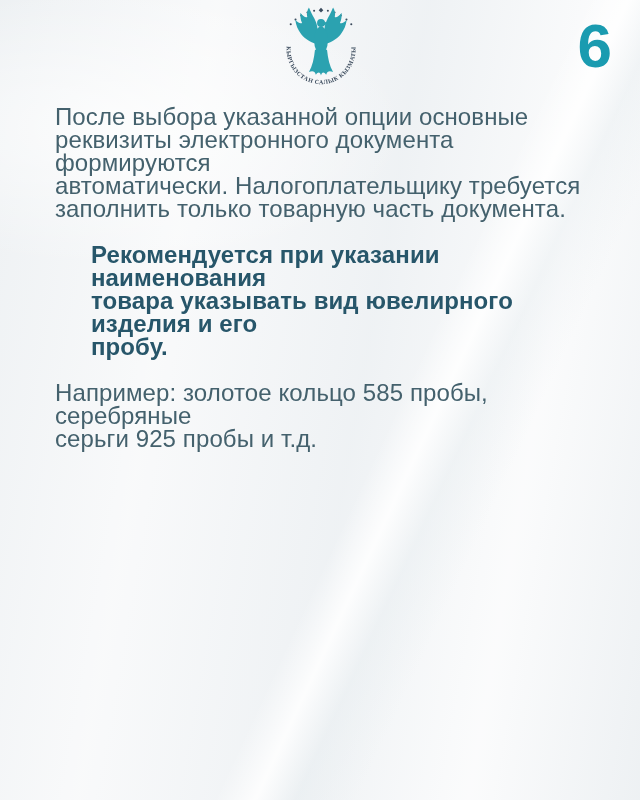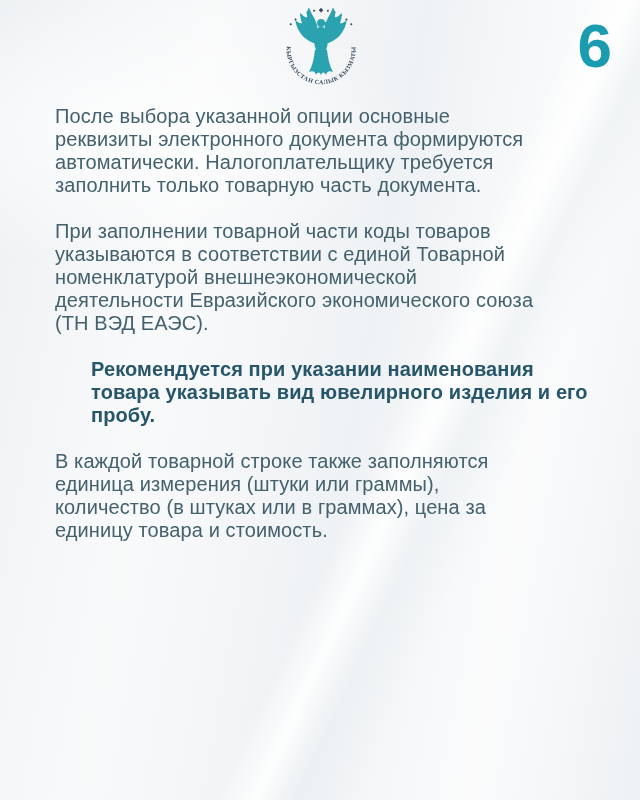--- a/index.html
+++ b/index.html
@@ -38,21 +38,21 @@
   .page-number{
     position:absolute; top:12px; right:28px;
     color:var(--accent);
     font-size:62px; font-weight:700; line-height:68px;
   }
   .content{
     position:absolute; top:105px; left:55px; right:48px;
   }
   .content p{
     color:var(--body-text);
-    font-size:20px; line-height:23px;
+    font-size:24px; line-height:23px;
     margin-bottom:23px;
     white-space:pre-line;
     letter-spacing:0.1px;
   }
   .content p.bold{
     color:var(--bold-text);
     font-weight:700;
     margin-left:36px;
   }
 </style>
@@ -110,25 +110,18 @@
   </div>
 
   <div class="page-number">6</div>
 </div>
 
 <div class="content">
   <p>После выбора указанной опции основные
 реквизиты электронного документа формируются
 автоматически. Налогоплательщику требуется
 заполнить только товарную часть документа.</p>
-  <p>При заполнении товарной части коды товаров
-указываются в соответствии с единой Товарной
-номенклатурой внешнеэкономической
-деятельности Евразийского экономического союза
-(ТН ВЭД ЕАЭС).</p>
   <p class="bold">Рекомендуется при указании наименования
 товара указывать вид ювелирного изделия и его
 пробу.</p>
-  <p>В каждой товарной строке также заполняются
-единица измерения (штуки или граммы),
-количество (в штуках или в граммах), цена за
-единицу товара и стоимость.</p>
+  <p>Например: золотое кольцо 585 пробы, серебряные
+серьги 925 пробы и т.д.</p>
 </div>
 
 </body></html>

